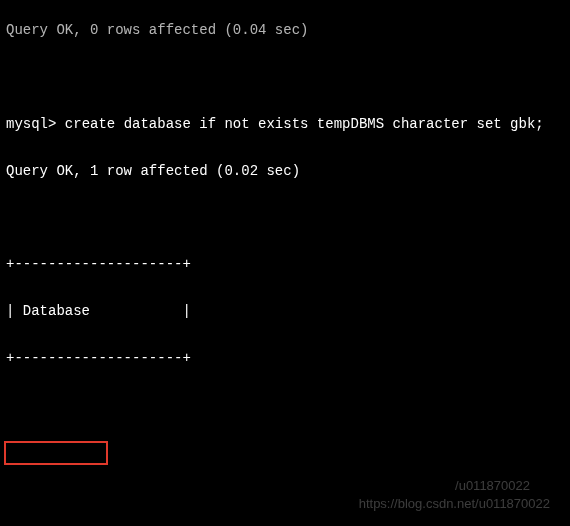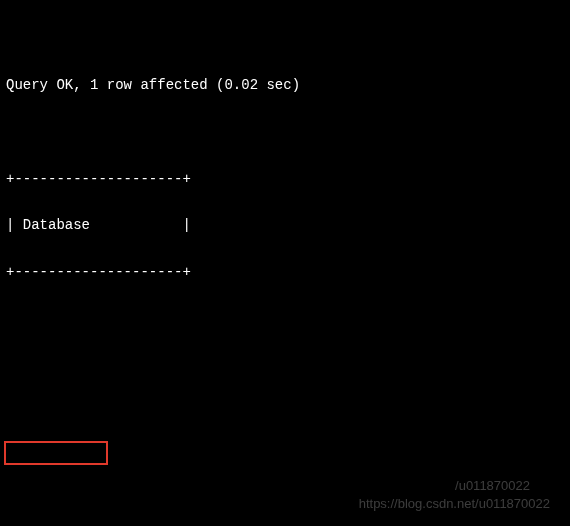--- a/index.html
+++ b/index.html
@@ -33,21 +33,23 @@
     color: rgba(200,200,200,0.30);
     font-family: Arial, sans-serif;
     font-size: 13px;
     pointer-events: none;
   }
 </style>
 </head>
 <body>
 
 <div class="terminal">
+  <div class="line" style="margin-top:-8px;opacity:0.7">Query OK, 0 rows affected (0.04 sec)</div>
   <div class="blank"></div>
+  <div class="line"><span>mysql&gt;</span> <span>create database if not exists tempDBMS character set gbk;</span></div>
   <div class="line">Query OK, 1 row affected (0.02 sec)</div>
   <div class="blank"></div>
   <div class="line">+--------------------+</div>
   <div class="line">| Database           |</div>
   <div class="line">+--------------------+</div>
   
   
   
   
   

